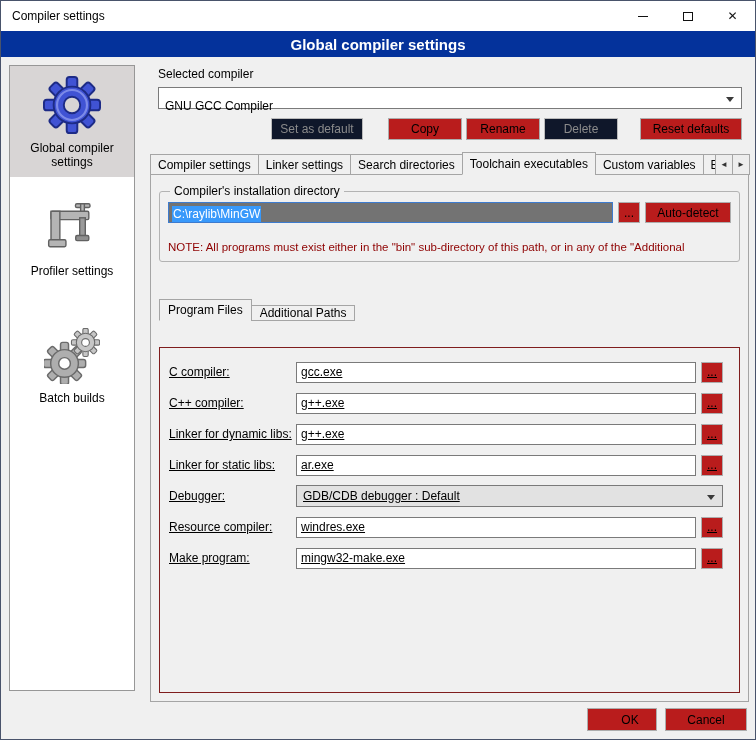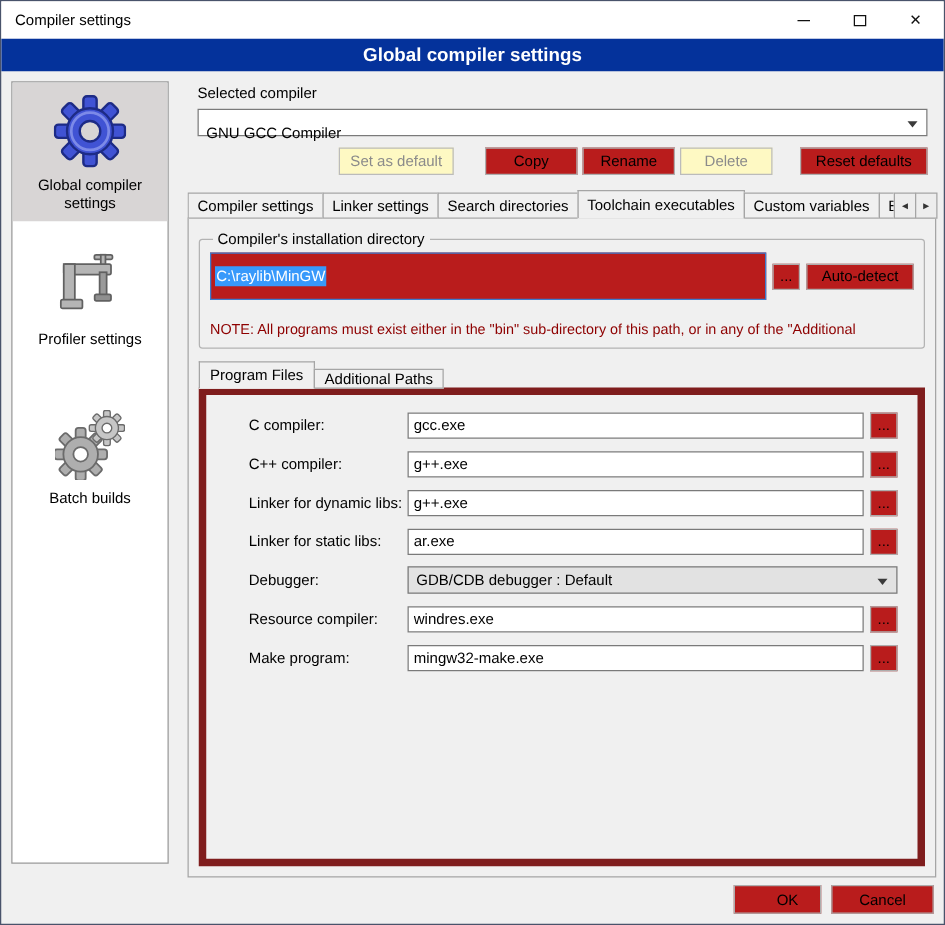--- a/index.html
+++ b/index.html
@@ -45,21 +45,21 @@
   }
   .combo-arrow, .select-arrow {
     position:absolute; right:7px; top:9px; width:0; height:0;
     border-left:4px solid transparent; border-right:4px solid transparent;
     border-top:5px solid #3a3a3a;
   }
   .btn {
     height:22px; background:#b91c1c; border:1px solid #adadad;
     display:flex; align-items:center; justify-content:center; font-size:12px; cursor:default;
   }
-  .btn.disabled { background:#fef9c3; color:#8b8b8b; border-color:#bbb; }
+  .btn.disabled { background:#0f172a; color:#8b8b8b; border-color:#bbb; }
   .btn-row { margin:9px 0 0 12px; width:584px; display:flex; justify-content:flex-end; }
   .b-setdef { width:92px; }
   .b-copy   { width:74px; margin-left:25px; }
   .b-rename { width:74px; margin-left:4px; }
   .b-delete { width:74px; margin-left:4px; }
   .b-reset  { width:102px; margin-left:22px; }
   
   .tabstrip {
     margin:12px 0 0 4px; height:23px; display:flex; align-items:flex-end;
     position:relative; z-index:3;
@@ -72,48 +72,48 @@
   }
   .tab.active { height:23px; border-bottom:1px solid #f0f0f0; font-weight:normal; }
   .tab-scroll {
     flex:0 0 auto; width:18px; height:21px; background:#ededed; border:1px solid #a5a5a5;
     margin-right:-1px; display:flex; align-items:center; justify-content:center;
     font-size:8px; color:#333; cursor:default;
   }
   .tabpanel {
     position:relative; z-index:1; margin:-1px 0 0 4px; width:599px; height:528px;
     border:1px solid #a5a5a5; background:#f0f0f0; padding:9px 8px 8px 8px;
-    display:flex; flex-direction:column;
+    display:flex; flex-direction:column;gap:27px;
   }
   
   fieldset.groupbox { border:1px solid #b3b3b3; border-radius:3px; padding:2px 8px 8px 8px; }
   fieldset.groupbox legend { padding:0 4px; margin-left:2px; }
   .dir-row { display:flex; align-items:center; margin-top:2px; }
   .textbox {
-    flex:1; height:38px; background:#b91c1c; border:1px solid #3d7bce;
-    display:flex; align-items:center; padding-left:3px; overflow:hidden;
+    flex:1; height:21px; background:#737373; border:1px solid #3d7bce;
+    display:flex; align-items:flex-end; padding-left:3px; overflow:hidden;
   }
   .textbox .sel { background:#3899fb; color:#fff; padding:1px 1px; white-space:pre; }
   .browse-btn { width:22px; height:21px; margin-left:5px; flex:0 0 auto; }
   .autodetect-btn { width:86px; height:21px; margin-left:5px; flex:0 0 auto; }
   .note {
     margin-top:18px; color:#8e0000; font-size:11.5px;
     white-space:nowrap; overflow:hidden;
   }
   
   .subtabs { margin-top:10px; height:22px; display:flex; align-items:flex-end; position:relative; z-index:3; }
   .subtab {
     flex:0 0 auto; height:16px; padding:0 8px; background:#f0f0f0;
     border:1px solid #a5a5a5; margin-right:-1px;
     display:flex; align-items:center; white-space:nowrap; cursor:default;
   }
   .subtab.active { height:22px; border-bottom:1px solid #f0f0f0; }
   .subpanel {
     position:relative; z-index:1; margin-top:-1px; flex:1;
-    border:6px solid #7f1d1d; background:#f0f0f0; padding:13px 16px 0 34px;
+    border:1px solid #7f1d1d; background:#f0f0f0; padding:13px 16px 0 9px;text-decoration:underline;
   }
   .frow { display:flex; align-items:center; height:22px; margin-bottom:9px; }
   .frow .flabel { width:127px; flex:0 0 auto; }
   .tfield {
     flex:1; min-width:0; height:21px; background:#fff; border:1px solid #7a7a7a;
     padding:0 4px; font-family:"Liberation Sans", sans-serif; font-size:12px;
   }
   .selectbox {
     flex:1; height:22px; background:#e2e2e2; border:1px solid #7a7a7a;
     display:flex; align-items:center; padding:0 22px 0 6px; position:relative; cursor:default;

